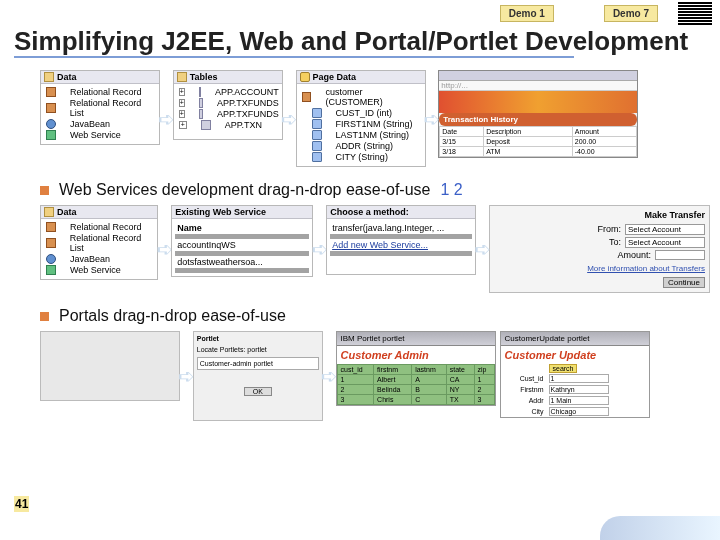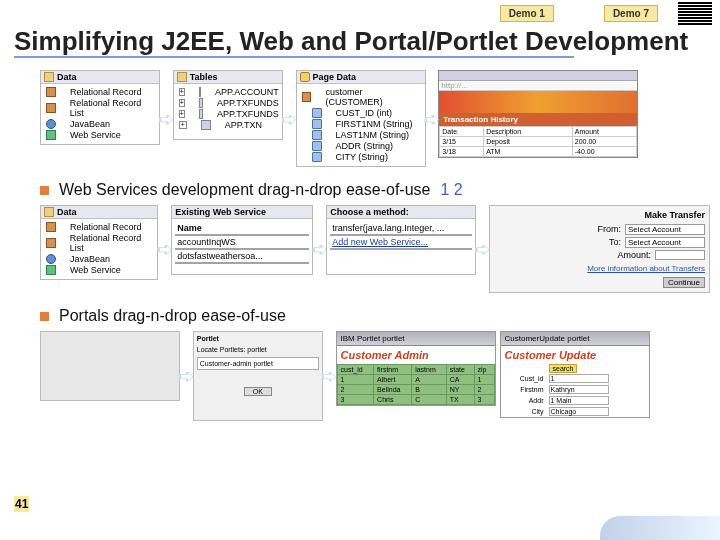--- a/index.html
+++ b/index.html
@@ -75,27 +75,27 @@
     position: relative;
     margin: 0 -6px;
   }
   .browser {
     width: 200px; border: 1px solid #888; background: #eee;
     font-size: 8px;
   }
   .browser .titlebar { height: 10px; background: #d0d0e0; border-bottom: 1px solid #aaa; }
   .browser .addr { height: 10px; background: #f8f8f8; border-bottom: 1px solid #ccc; padding: 0 2px; color: #999; }
   .browser .banner { height: 22px; background: linear-gradient(90deg,#e05030,#f0a030,#e07030); }
-  .browser .breadcrumb { background: #d06030; color: #fff; padding: 2px 4px; font-weight: bold; }
+  .browser .breadcrumb { background: #d06030; color: #fff; padding: 2px 4px; font-weight: bold; border-radius: 6px; }
   .browser .tbl { width: 100%; border-collapse: collapse; font-size: 7px; background: #fff; }
   .browser .tbl td { border: 1px solid #ccc; padding: 1px 2px; }
 
   
   .ws-panel { width: 144px; }
-  .list-row { border-bottom: 2px solid #a3a3a3; padding: 1px 2px; }
+  .list-row { border-bottom: 5px solid #a3a3a3; padding: 1px 2px; }
   .add-link { color: #2040a0; text-decoration: underline; }
 
   .form-panel {
     width: 224px; background: #f4f4f4; border: 1px solid #bbb;
     font-size: 9px; padding: 4px;
   }
   .form-title { font-weight: bold; text-align: right; margin-bottom: 4px; }
   .form-row { display: flex; justify-content: flex-end; gap: 4px; margin: 2px 0; }
   .form-row label { }
   .form-row .sel { border: 1px solid #999; background: #fff; padding: 0 2px; font-size: 8px; width: 80px; }

